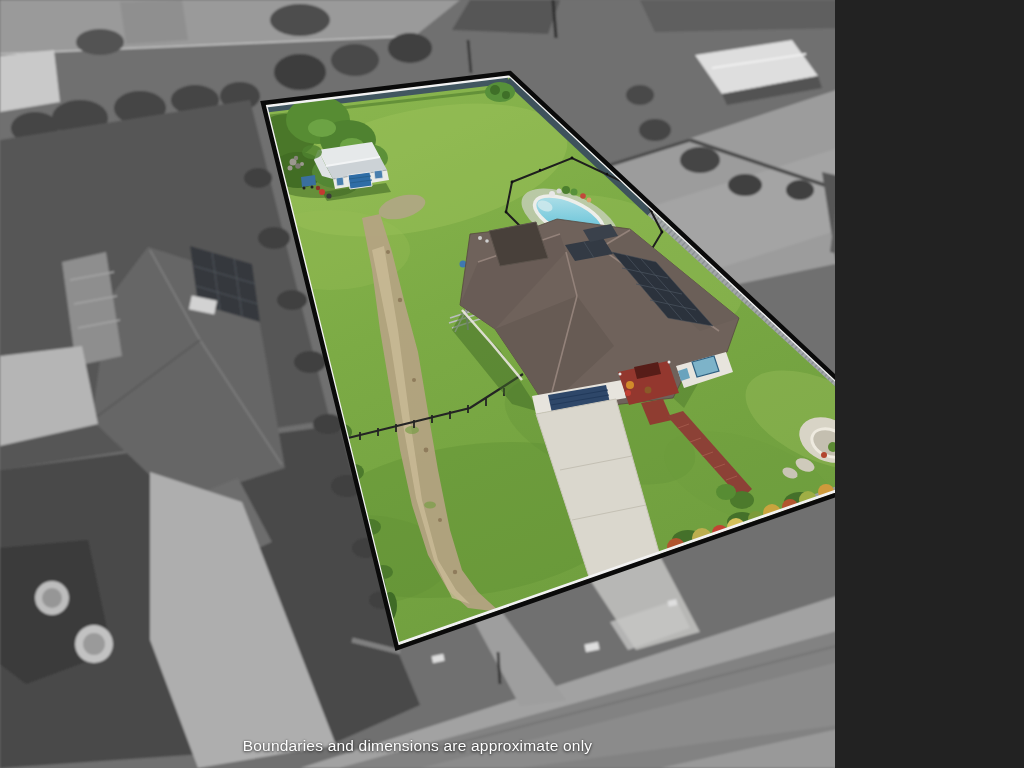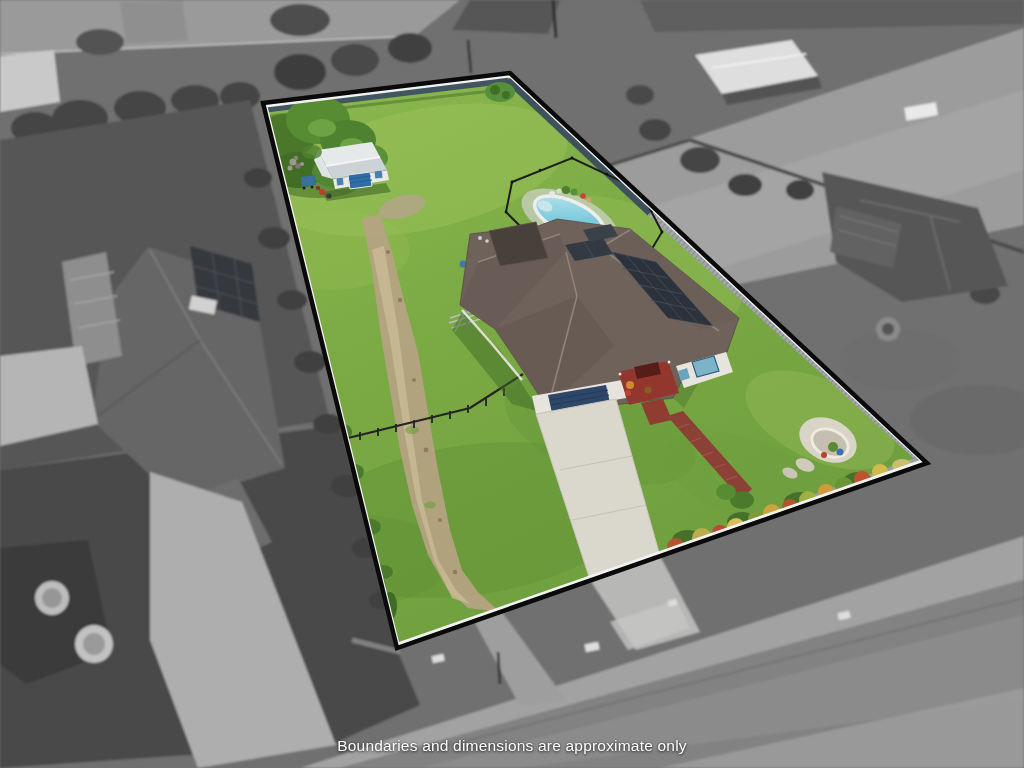--- a/index.html
+++ b/index.html
@@ -1,16 +1,16 @@
 <!DOCTYPE html>
 <html><head>
 <meta charset="utf-8">
 <style>
   html,body{margin:0;padding:0;background:#222;}
-  .stage{position:relative;width:1024px;height:768px;overflow:hidden;background:#6f6f6f;
+  .stage{position:relative;width:835px;height:768px;overflow:hidden;background:#6f6f6f;
          font-family:"Liberation Sans", sans-serif;}
   .stage svg{position:absolute;left:0;top:0;display:block;}
   .caption{position:absolute;left:0;right:0;bottom:12px;text-align:center;color:#ffffff;
            font-size:15.5px;line-height:1.22;letter-spacing:.2px;
            text-shadow:0 1px 3px rgba(0,0,0,.65), 0 0 2px rgba(0,0,0,.4);}
   .caption div{white-space:nowrap;}
 </style>
 </head>
 <body>
 

